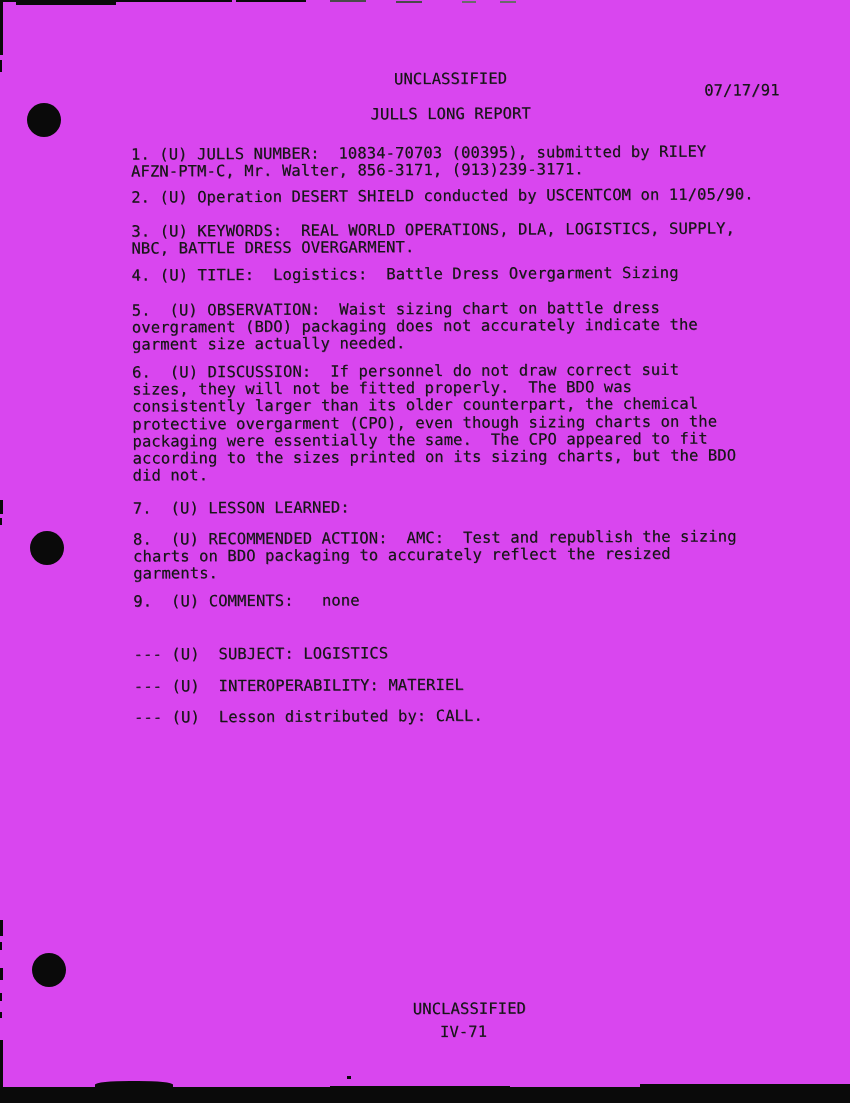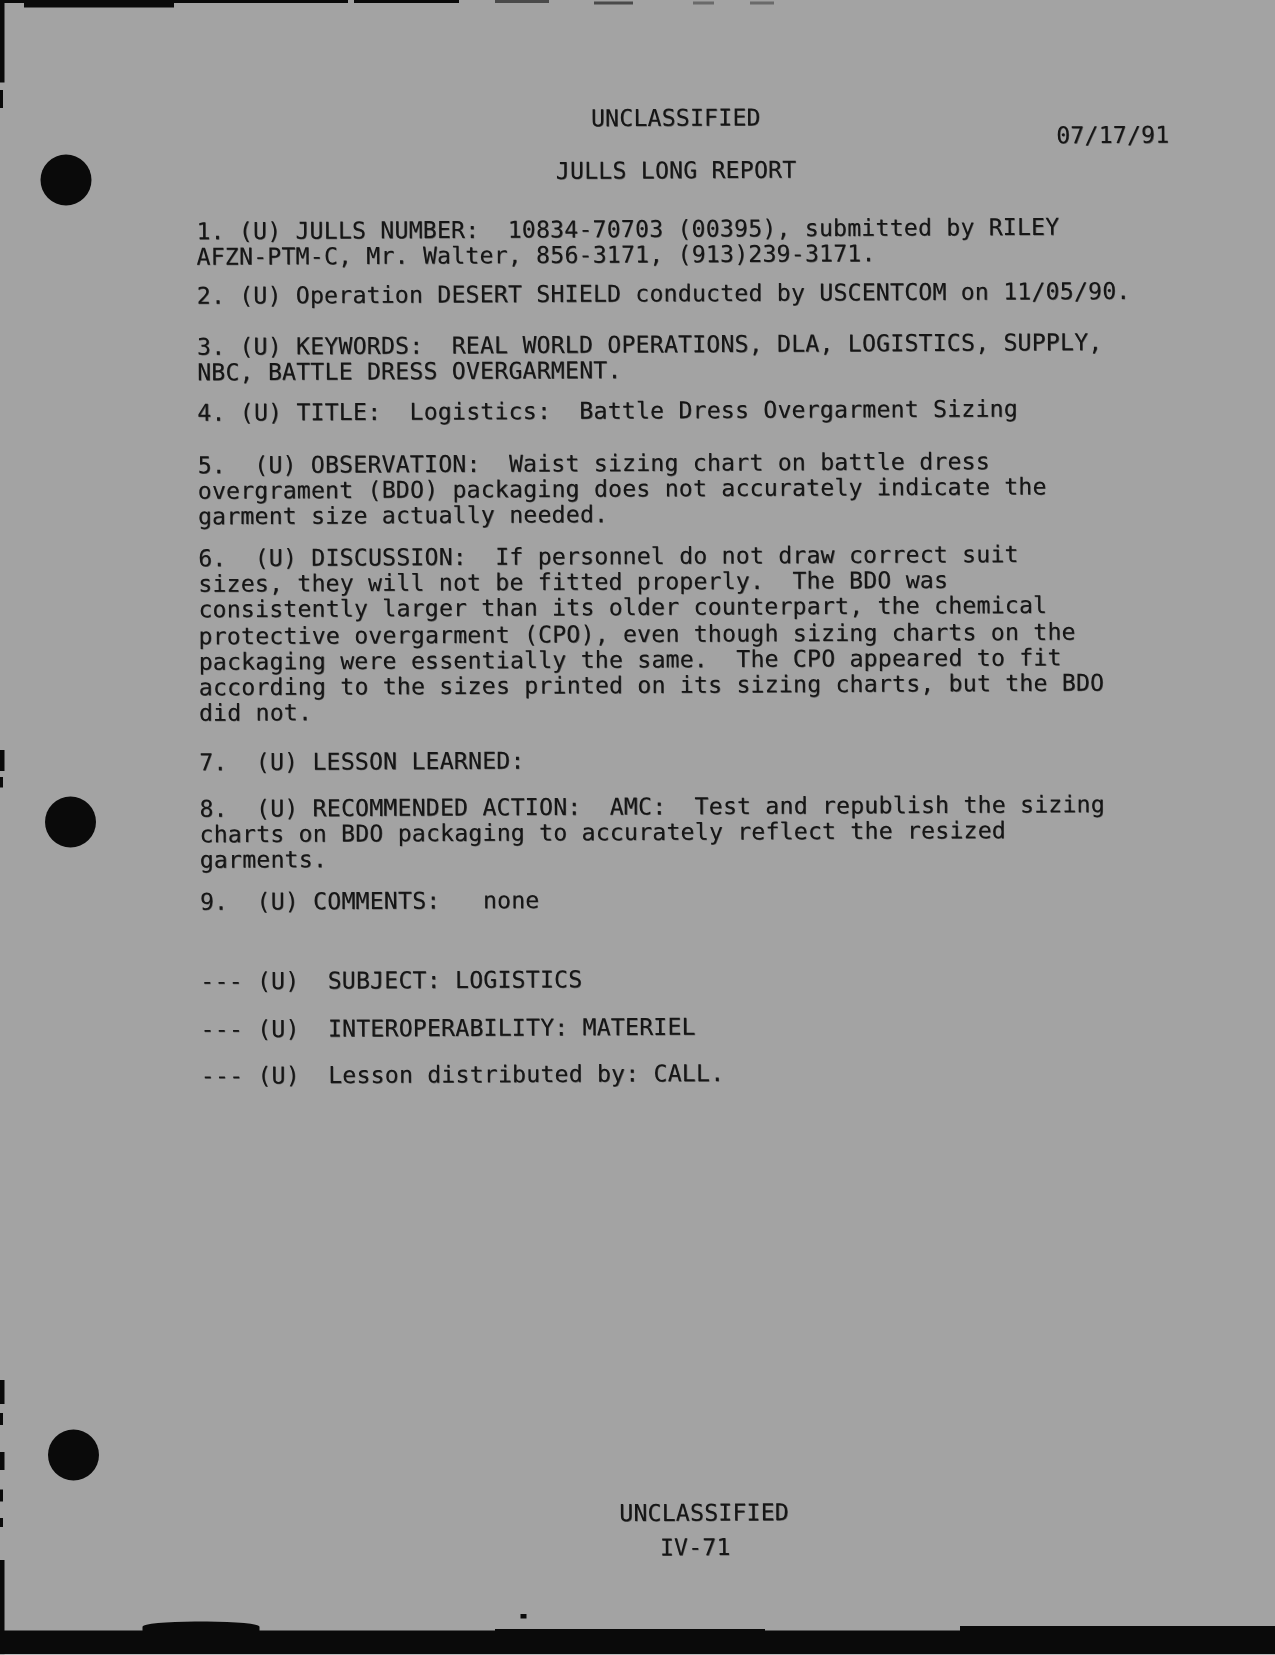--- a/index.html
+++ b/index.html
@@ -4,21 +4,21 @@
 <style>
   html, body {
     margin: 0;
     padding: 0;
     background: #ffffff;
   }
   .page {
     position: relative;
     width: 850px;
     height: 1103px;
-    background: #a3a3a3;
+    background: #d946ef;
     overflow: hidden;
     font-family: "DejaVu Sans Mono", "Liberation Mono", monospace;
     color: #161616;
   }
   .content {
     position: absolute;
     inset: 0;
     transform: rotate(-0.3deg);
     transform-origin: 50% 50%;
   }

